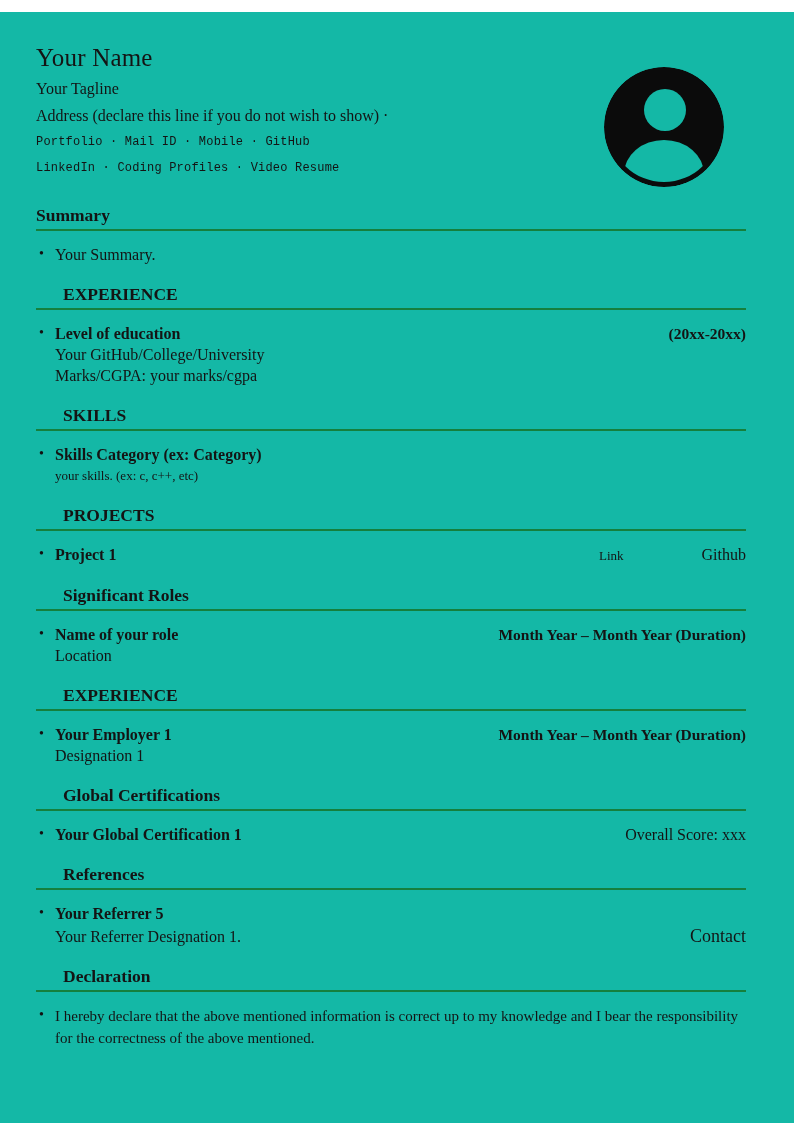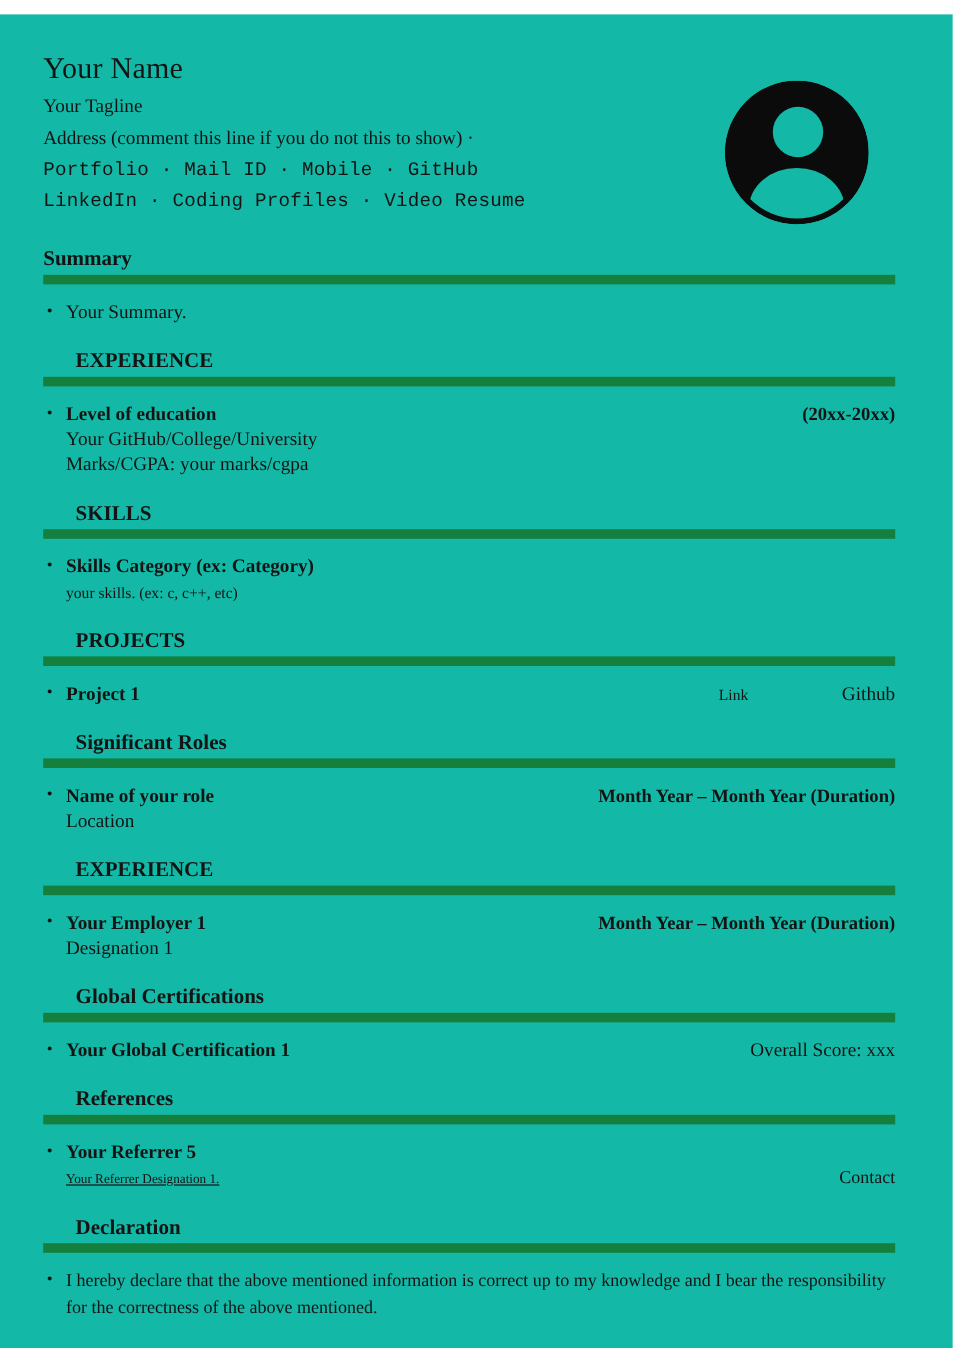--- a/index.html
+++ b/index.html
@@ -20,37 +20,37 @@
   .name {
     font-size: 25px;
     line-height: 32px;
     font-weight: 400;
     letter-spacing: 0.2px;
   }
   .tagline { font-size: 16px; line-height: 26px; margin-top: 2px; }
   .address { font-size: 16px; line-height: 27px; }
   .contact-line {
     font-family: "Liberation Mono", "DejaVu Sans Mono", monospace;
-    font-size: 16px;
+    font-size: 12px;
     line-height: 26px;
     letter-spacing: 0.2px;
   }
   .avatar {
     position: absolute;
     left: 604px;
     top: 55px;
     width: 120px;
     height: 120px;
   }
 
   
   .section { margin-top: 18px; }
   .section.first { margin-top: 23px; }
   .hrow {
-    border-bottom: 8px solid #15803d;
+    border-bottom: 2px solid #15803d;
     padding-bottom: 3px;
   }
   .heading {
     font-size: 17.5px;
     line-height: 22px;
     font-weight: 700;
   }
   .heading.indented { margin-left: 27px; }
 
   .entry {
@@ -72,39 +72,39 @@
   .rightval { margin-left: auto; font-weight: 700; font-size: 15.5px; white-space: nowrap; }
   .rightval.normal { font-weight: 400; font-size: 16px; }
   .sub-line { padding-left: 19px; font-size: 16px; line-height: 21px; }
   .sub-small { padding-left: 19px; font-size: 13px; line-height: 20px; padding-top: 1px; }
 
   .proj-links { margin-left: auto; display: flex; align-items: baseline; white-space: nowrap; }
   .link-sm { font-size: 13px; }
   .gh-lg { font-size: 16px; margin-left: 78px; }
 
   .ref-sub { display: flex; align-items: baseline; padding-left: 19px; margin-top: 2px; }
-  .ref-designation { font-size: 11px; line-height: 20px; text-decoration: underline; }
-  .ref-contact { margin-left: auto; font-size: 15px; }
+  .ref-designation { font-size: 16px; line-height: 20px; }
+  .ref-contact { margin-left: auto; font-size: 18px; }
 
   .decl-text {
     font-size: 15px;
     line-height: 21px;
     text-align: justify;
     font-weight: 400;
   }
 </style>
 </head>
 <body>
 
 <div class="page">
 
   <header>
     <div class="name">Your Name</div>
     <div class="tagline">Your Tagline</div>
-    <div class="address">Address (comment this line if you do not this to show) ·</div>
+    <div class="address">Address (declare this line if you do not wish to show) ·</div>
     <div class="contact-line">Portfolio · Mail ID · Mobile · GitHub</div>
     <div class="contact-line">LinkedIn · Coding Profiles · Video Resume</div>
     <div class="avatar">
       <svg width="120" height="120" viewBox="0 0 120 120" xmlns="http://www.w3.org/2000/svg">
         <defs>
           <clipPath id="innerClip">
               <circle cx="60" cy="60" r="55"></circle>
             </clipPath>
           <mask id="personMask">
             <circle cx="60" cy="60" r="60" fill="#ffffff"></circle>

